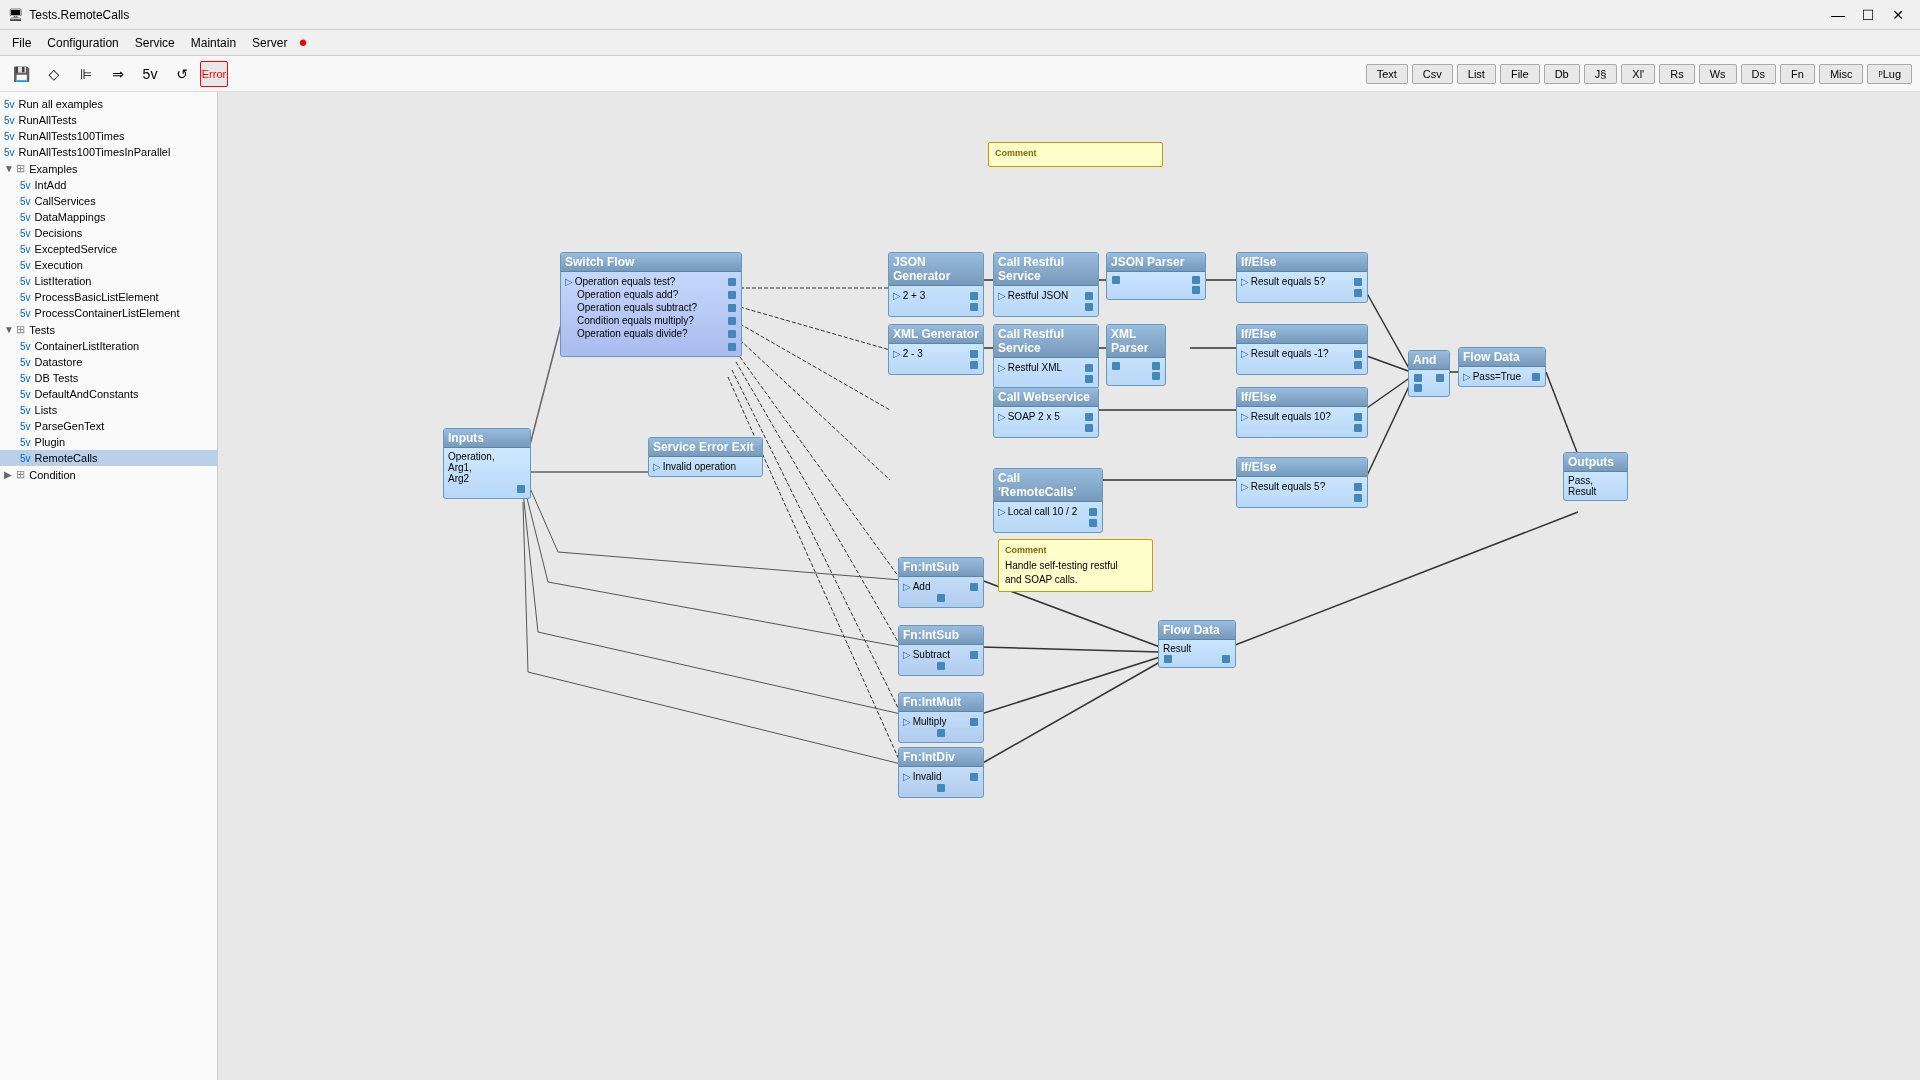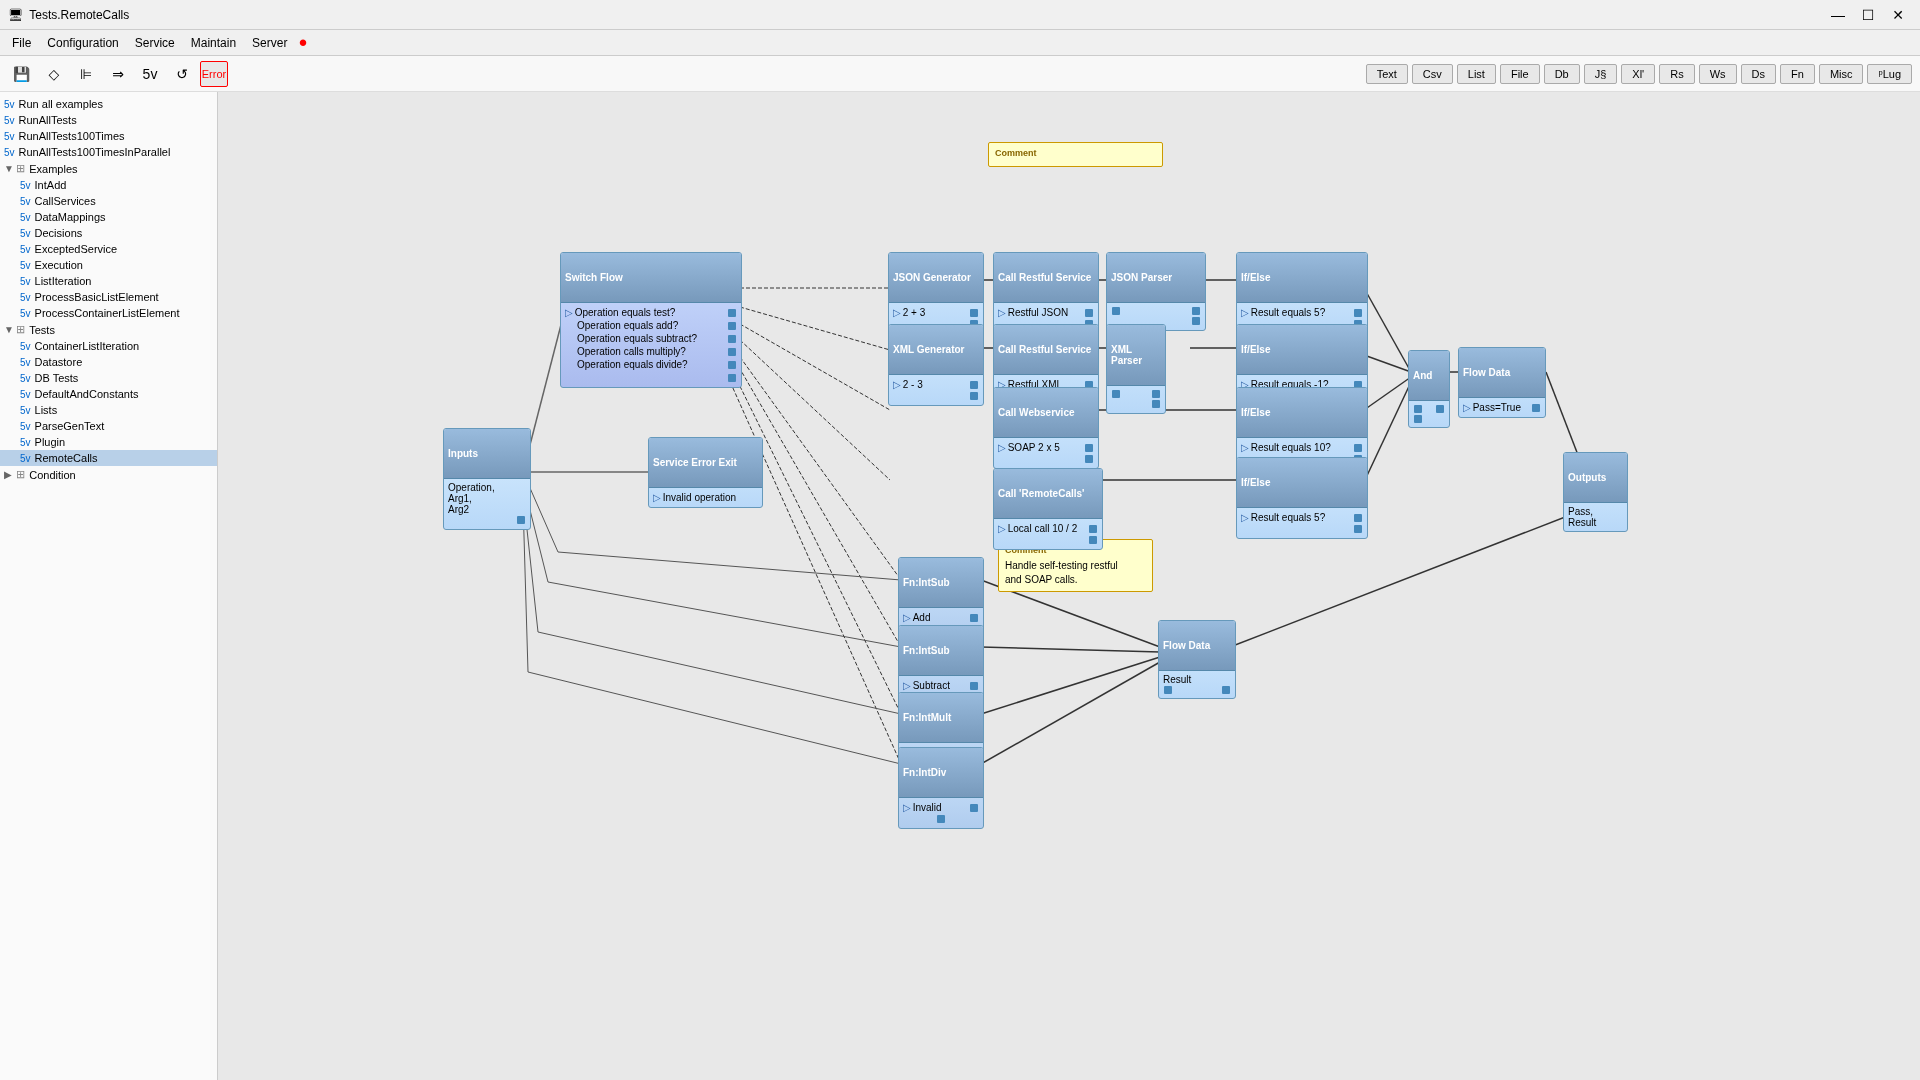--- a/index.html
+++ b/index.html
@@ -32,21 +32,21 @@
     .badge-5v { color: #0066cc; font-size: 10px; margin-right: 2px; }
     .badge-cube { color: #888; font-size: 11px; margin-right: 2px; }
     .tree-expander { width: 10px; font-size: 10px; color: #666; }
     
     
     #canvas-area { flex: 1; background: #e8e8e8; position: relative; overflow: hidden; }
     #canvas { width: 100%; height: 100%; position: relative; }
     
     
     .node { position: absolute; border: 1px solid #6699bb; background: linear-gradient(180deg, #d8eeff 0%, #b8d8f8 100%); border-radius: 3px; font-size: 10px; cursor: pointer; }
-    .node-header { background: linear-gradient(180deg, #99bbdd 0%, #7799bb 100%); color: #fff; padding: 19px 4px; font-size: 10px; font-weight: bold; border-bottom: 1px solid #5588aa; border-radius: 2px 2px 0 0; }
+    .node-header { background: linear-gradient(180deg, #99bbdd 0%, #7799bb 100%); color: #fff; padding: 2px 4px; font-size: 12px; font-weight: bold; border-bottom: 1px solid #5588aa; border-radius: 2px 2px 0 0; }
     .node-body { padding: 3px 4px; }
     .node-row { display: flex; align-items: center; gap: 2px; padding: 1px 0; }
     .node-icon-arrow { color: #3366aa; font-size: 10px; }
     
     .comment-box { position: absolute; border: 1px solid #cc9900; background: #ffffcc; border-radius: 2px; padding: 4px 6px; font-size: 10px; line-height: 1.4; }
     .comment-box .comment-title { font-size: 9px; color: #886600; font-weight: bold; margin-bottom: 2px; }
     
     
     #connections-svg { position: absolute; top: 0; left: 0; width: 100%; height: 100%; pointer-events: none; }
 
@@ -312,21 +312,21 @@
               <span>Operation equals add?</span>
               <span class="node-port" style="margin-left:auto"></span>
             </div>
           <div class="node-row">
               <span style="width:10px;display:inline-block"></span>
               <span>Operation equals subtract?</span>
               <span class="node-port" style="margin-left:auto"></span>
             </div>
           <div class="node-row">
               <span style="width:10px;display:inline-block"></span>
-              <span>Operation calls multiply?</span>
+              <span>Condition equals multiply?</span>
               <span class="node-port" style="margin-left:auto"></span>
             </div>
           <div class="node-row">
               <span style="width:10px;display:inline-block"></span>
               <span>Operation equals divide?</span>
               <span class="node-port" style="margin-left:auto"></span>
             </div>
           <div style="text-align:right;margin-top:2px"><span class="node-port-out"></span></div>
         </div>
       </div>
@@ -537,21 +537,21 @@
             </div>
           <div style="text-align:center"><span class="node-port-out"></span></div>
         </div>
       </div>
 
       <div class="node fn-node" style="left:680px; top:600px; width:86px;">
         <div class="node-header">Fn:IntMult</div>
         <div class="node-body">
           <div class="node-row">
               <span class="node-icon-arrow">▷</span>
-              <span>Restful</span>
+              <span>Multiply</span>
               <span class="node-port" style="margin-left:auto"></span>
             </div>
           <div style="text-align:center"><span class="node-port-out"></span></div>
         </div>
       </div>
 
       <div class="node fn-node" style="left:680px; top:655px; width:86px;">
         <div class="node-header">Fn:IntDiv</div>
         <div class="node-body">
           <div class="node-row">

